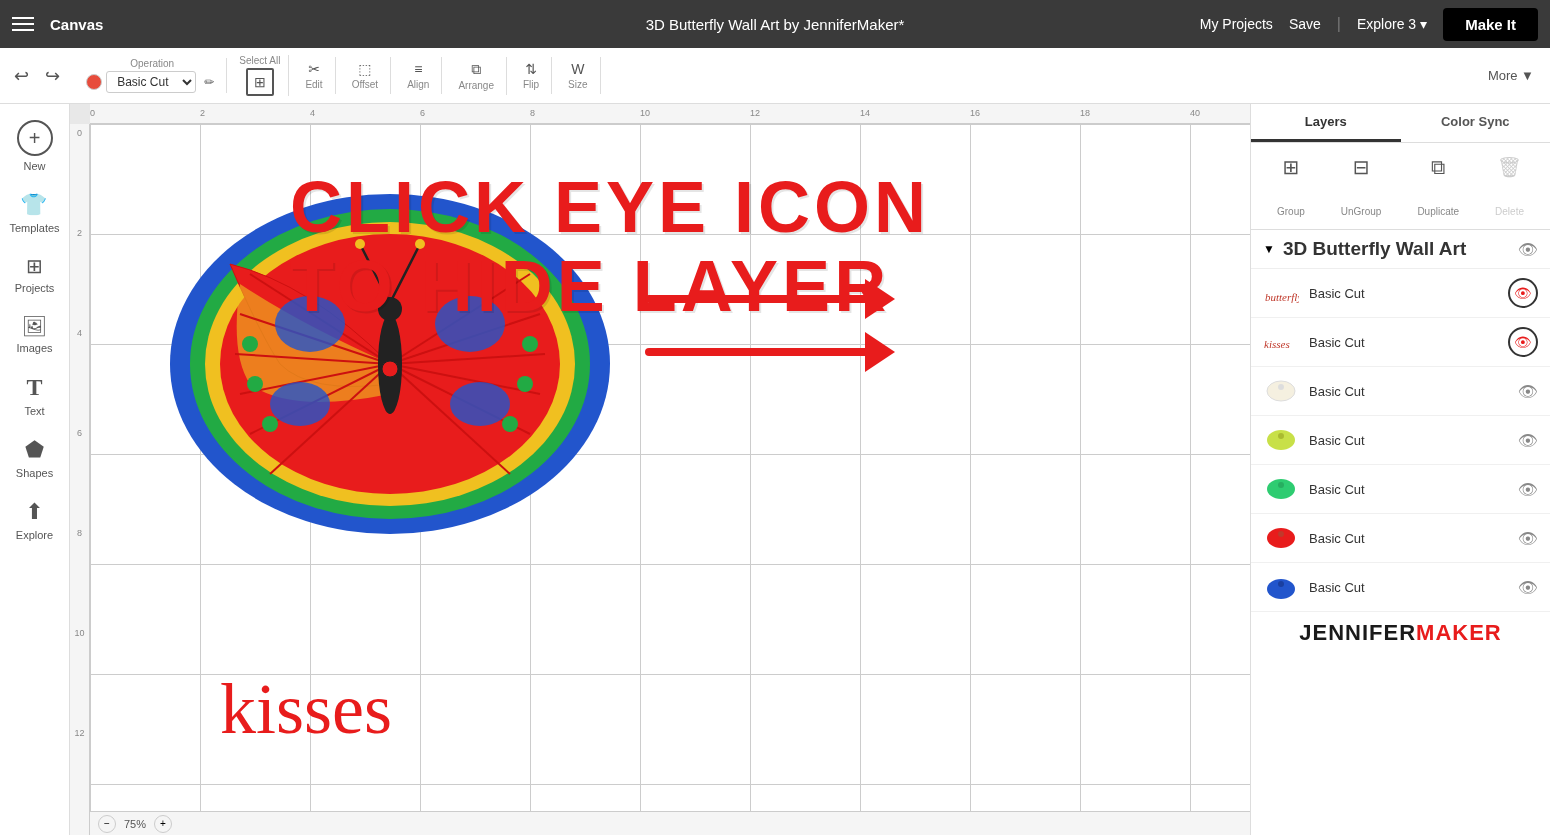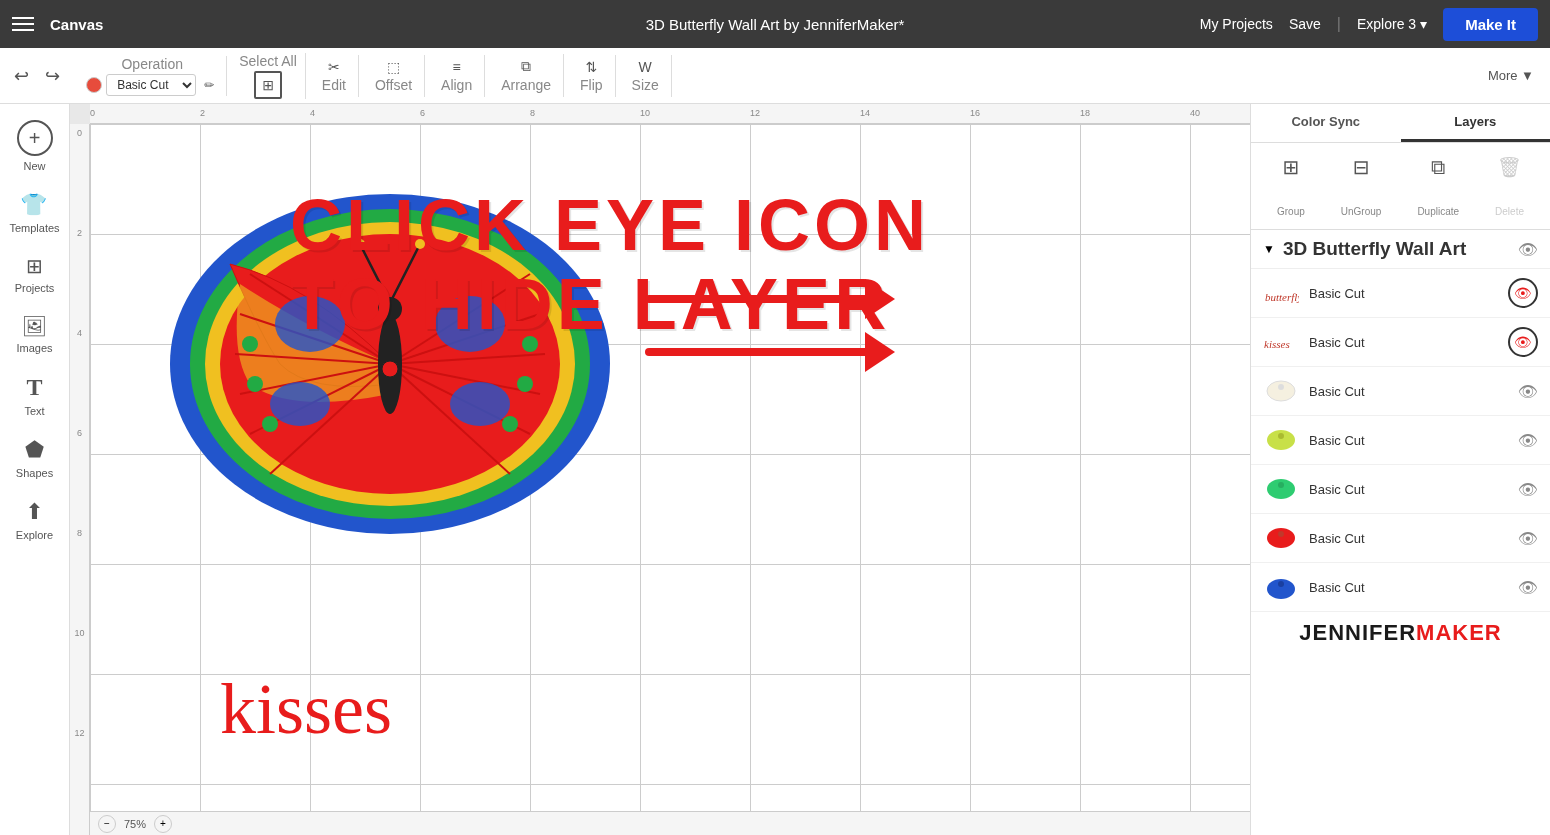--- a/index.html
+++ b/index.html
@@ -14,38 +14,38 @@
     }
     .hamburger { cursor: pointer; display: flex; flex-direction: column; gap: 4px; }
     .hamburger span { width: 22px; height: 2px; background: #fff; display: block; }
     .nav-title { font-size: 15px; font-weight: 600; margin-right: auto; }
     .nav-project-title { position: absolute; left: 50%; transform: translateX(-50%); font-size: 15px; color: #fff; }
     .nav-right { display: flex; align-items: center; gap: 16px; margin-left: auto; }
     .nav-link { color: #fff; font-size: 14px; cursor: pointer; text-decoration: none; }
     .nav-divider { color: #777; }
     .explore-btn { display: flex; align-items: center; gap: 4px; color: #fff; font-size: 14px; cursor: pointer; }
     .make-it-btn {
-      background: #1d4ed8; color: #fff; border: none;
+      background: #000000; color: #fff; border: none;
       padding: 8px 22px; border-radius: 4px; font-size: 15px; font-weight: 700; cursor: pointer;
     }
 
     
     .toolbar {
       display: flex; align-items: center;
       background: #fff; height: 56px;
       border-bottom: 1px solid #ddd; padding: 0 8px; gap: 4px;
     }
     .toolbar-undo-redo { display: flex; gap: 4px; margin-right: 8px; }
     .toolbar-btn {
       background: none; border: none; cursor: pointer;
       padding: 4px 6px; border-radius: 3px; font-size: 11px; color: #555;
       display: flex; flex-direction: column; align-items: center; gap: 2px;
     }
     .toolbar-section { display: flex; flex-direction: column; align-items: center; gap: 2px; padding: 0 8px; border-right: 1px solid #ddd; }
-    .toolbar-label { font-size: 14px; color: #888; text-align: right; }
+    .toolbar-label { font-size: 10px; color: #888; text-align: right; }
     .toolbar-row { display: flex; align-items: center; gap: 4px; }
     .op-select {
       border: 1px solid #ccc; border-radius: 3px; padding: 2px 6px;
       font-size: 12px; color: #333; cursor: pointer; background: #fff; min-width: 90px;
     }
     .color-dot { width: 16px; height: 16px; border-radius: 50%; background: #e74c3c; border: 1px solid #ccc; cursor: pointer; }
     .edit-btn { background: none; border: none; cursor: pointer; font-size: 12px; color: #555; padding: 2px 4px; }
     .select-all-section { display: flex; flex-direction: column; align-items: center; gap: 2px; padding: 0 8px; border-right: 1px solid #ddd; }
     .select-all-icon { width: 28px; height: 28px; border: 2px solid #555; border-radius: 2px; display: flex; align-items: center; justify-content: center; }
     .toolbar-icon-group { display: flex; gap: 2px; padding: 0 6px; border-right: 1px solid #ddd; }
@@ -103,21 +103,21 @@
       position: absolute; bottom: 0; left: 20px; right: 0; height: 24px;
       background: #f5f5f5; border-top: 1px solid #ccc;
       display: flex; align-items: center; padding: 0 8px; gap: 8px;
     }
     .zoom-btn { background: none; border: 1px solid #ccc; border-radius: 50%; width: 18px; height: 18px; font-size: 10px; cursor: pointer; display: flex; align-items: center; justify-content: center; }
     .zoom-value { font-size: 11px; color: #555; }
 
     
     .overlay-instruction {
       position: absolute;
-      top: 62px; left: 200px;
+      top: 44px; left: 200px;
       font-size: 72px; font-weight: 900; color: #e81c1c;
       font-family: Arial Black, Arial, sans-serif;
       line-height: 1.1;
       letter-spacing: 4px;
       text-transform: uppercase;
       pointer-events: none;
       z-index: 5;
       text-shadow: 2px 2px 0 rgba(0,0,0,0.1);
     }
 
@@ -444,22 +444,22 @@
     <div class="canvas-bottom-bar">
       <button class="zoom-btn">−</button>
       <span class="zoom-value">75%</span>
       <button class="zoom-btn">+</button>
     </div>
   </div>
 
   <aside class="right-panel">
 
     <div class="panel-tabs">
+      <div class="panel-tab active">Layers</div>
       <div class="panel-tab">Color Sync</div>
-      <div class="panel-tab active">Layers</div>
     </div>
 
     <div class="panel-actions">
       <button class="panel-action-btn">
         <span class="panel-action-icon" style="font-size:20px;">⊞</span>
         <span class="panel-action-label">Group</span>
       </button>
       <button class="panel-action-btn">
         <span class="panel-action-icon" style="font-size:20px;">⊟</span>
         <span class="panel-action-label">UnGroup</span>

